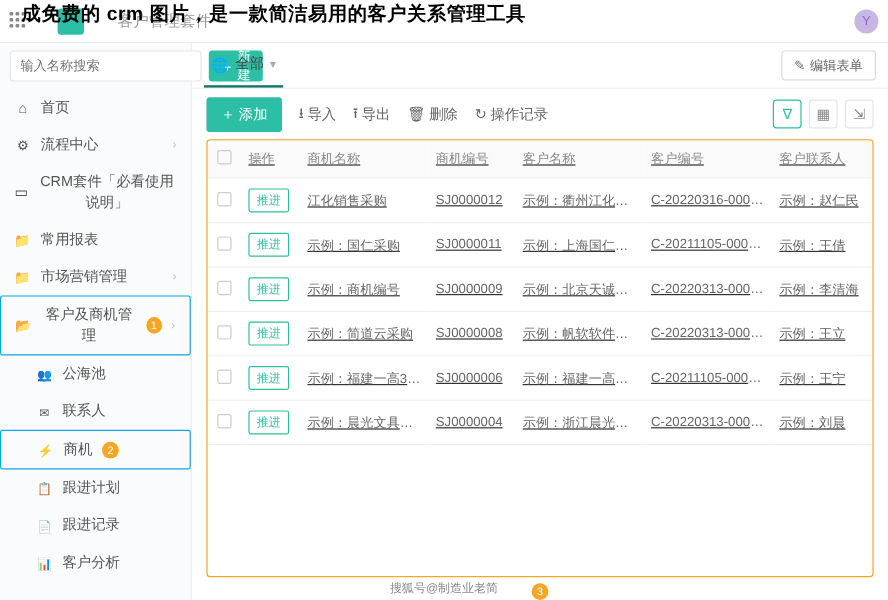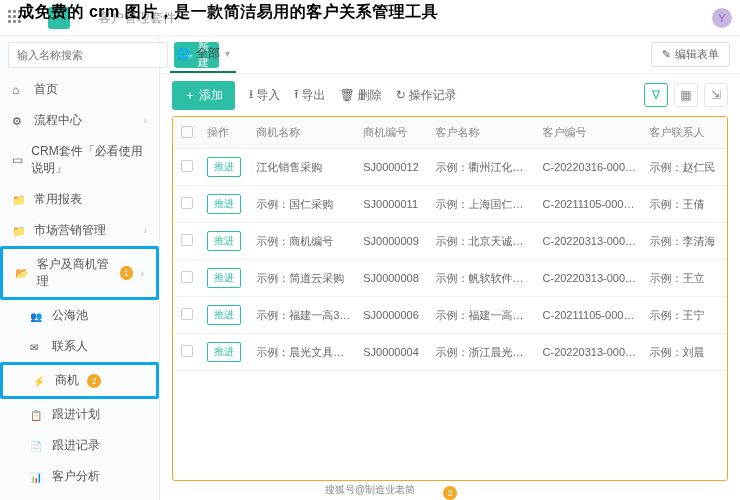--- a/index.html
+++ b/index.html
@@ -13,40 +13,40 @@
 .logo-box { width: 22px; height: 22px; background: #2dbfa5; border-radius: 3px; }
 .app-title-txt { font-size: 13px; color: #999; margin-left: 4px; }
 .avatar { width: 20px; height: 20px; border-radius: 50%; background: #c8b6e2; color: #8e6dc9; display: flex; align-items: center; justify-content: center; font-size: 11px; margin-left: auto; }
 
 .main { display: flex; height: calc(500px - 36px); }
 .sidebar { width: 160px; border-right: 1px solid #eee; display: flex; flex-direction: column; background: #fafbfc; }
 .search-row { display: flex; align-items: center; padding: 6px 8px; gap: 6px; }
 .search-input { flex: 1; height: 26px; border: 1px solid #e5e5e5; border-radius: 3px; padding: 0 8px; font-size: 11px; color: #999; background: #fff; }
 .new-btn { height: 26px; padding: 0 10px; background: #2dbfa5; color: #fff; border: none; border-radius: 3px; font-size: 11px; display: flex; align-items: center; gap: 3px; }
 .nav { flex: 1; overflow: auto; padding-bottom: 8px; }
-.nav-item { display: flex; align-items: center; padding: 7px 12px; gap: 8px; color: #555; cursor: pointer; position: relative; }
+.nav-item { display: flex; align-items: center; padding: 7px 12px; gap: 8px; color: #555; cursor: pointer; position: relative; text-align: center; }
 .nav-item.sub { padding-left: 30px; font-size: 12px; }
 .nav-item .chev { margin-left: auto; color: #bbb; font-size: 10px; }
 .nav-icon { width: 14px; height: 14px; display: inline-block; }
 .badge-n { width: 14px; height: 14px; border-radius: 50%; background: #f5a623; color: #fff; font-size: 9px; display: inline-flex; align-items: center; justify-content: center; }
-.highlight-box { border: 3px solid #0ea5e9; border-radius: 2px; }
+.highlight-box { border: 1px solid #0ea5e9; border-radius: 2px; }
 
 .content { flex: 1; display: flex; flex-direction: column; }
 .filter-bar { height: 38px; display: flex; align-items: center; padding: 0 10px; gap: 10px; border-bottom: 1px solid #f0f0f0; }
 .globe-tab { display: flex; align-items: center; gap: 5px; color: #444; border-bottom: 2px solid #0f766e; height: 100%; padding: 0 6px; }
 .edit-form-btn { margin-left: auto; border: 1px solid #ddd; background: #fff; border-radius: 3px; padding: 4px 10px; display: flex; align-items: center; gap: 4px; color: #666; font-size: 11px; }
 .toolbar { height: 42px; display: flex; align-items: center; padding: 0 12px; gap: 14px; }
 .add-btn { background: #2dbfa5; color: #fff; border: none; border-radius: 3px; padding: 6px 12px; font-size: 12px; display: flex; align-items: center; gap: 3px; }
 .tool-link { color: #666; font-size: 12px; display: flex; align-items: center; gap: 3px; }
 .tool-right { margin-left: auto; display: flex; gap: 6px; }
 .icon-btn { width: 24px; height: 24px; border: 1px solid #e5e5e5; border-radius: 3px; display: flex; align-items: center; justify-content: center; color: #888; font-size: 12px; }
 .icon-btn.active { color: #2dbfa5; border-color: #2dbfa5; }
 
 .table-wrap { margin: 0 12px; border: 1px solid #f5a623; border-radius: 3px; overflow: auto; flex: 1; }
-table { width: 100%; border-collapse: collapse; font-size: 11px; }
+table { width: 100%; border-collapse: collapse; font-size: 11px; text-decoration: underline; }
 th, td { padding: 8px 6px; text-align: left; border-bottom: 1px solid #f0f0f0; color: #666; white-space: nowrap; overflow: hidden; text-overflow: ellipsis; max-width: 100px; }
 th { background: #fafafa; color: #888; font-weight: 400; font-size: 11px; }
 th:first-child, td:first-child { width: 28px; text-align: center; }
 .chk { width: 12px; height: 12px; border: 1px solid #ccc; border-radius: 2px; display: inline-block; }
 .push-btn { border: 1px solid #2dbfa5; color: #2dbfa5; background: #fff; border-radius: 2px; padding: 2px 6px; font-size: 10px; }
 .footer-badge { text-align: center; margin-top: 4px; }
 .bottom-attrib { position: absolute; bottom: 2px; left: 50%; transform: translateX(-50%); background: rgba(255,255,255,0.9); padding: 1px 10px; border-radius: 10px; font-size: 10px; color: #888; z-index: 50; }
 
 .i-home::before { content: "⌂"; }
 .i-flow::before { content: "⚙"; font-size: 11px; }

